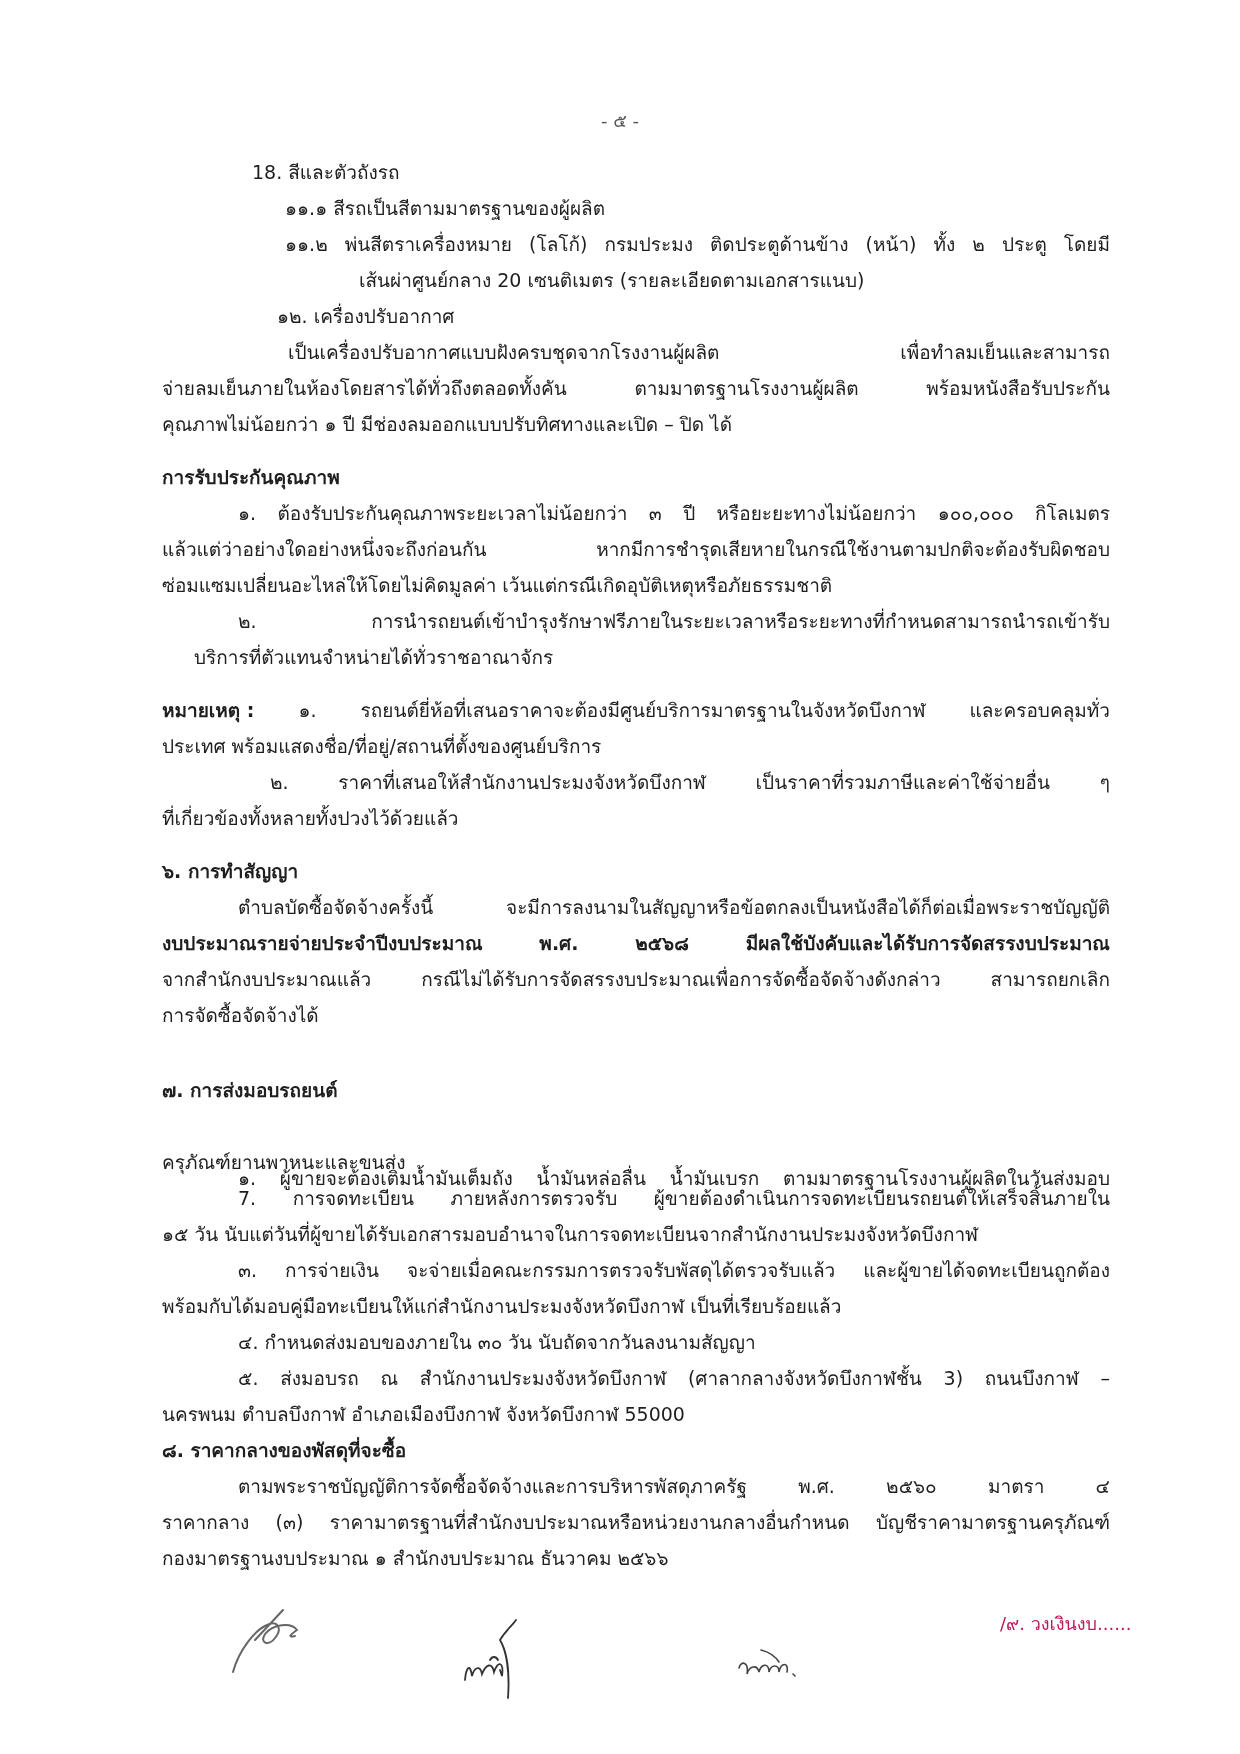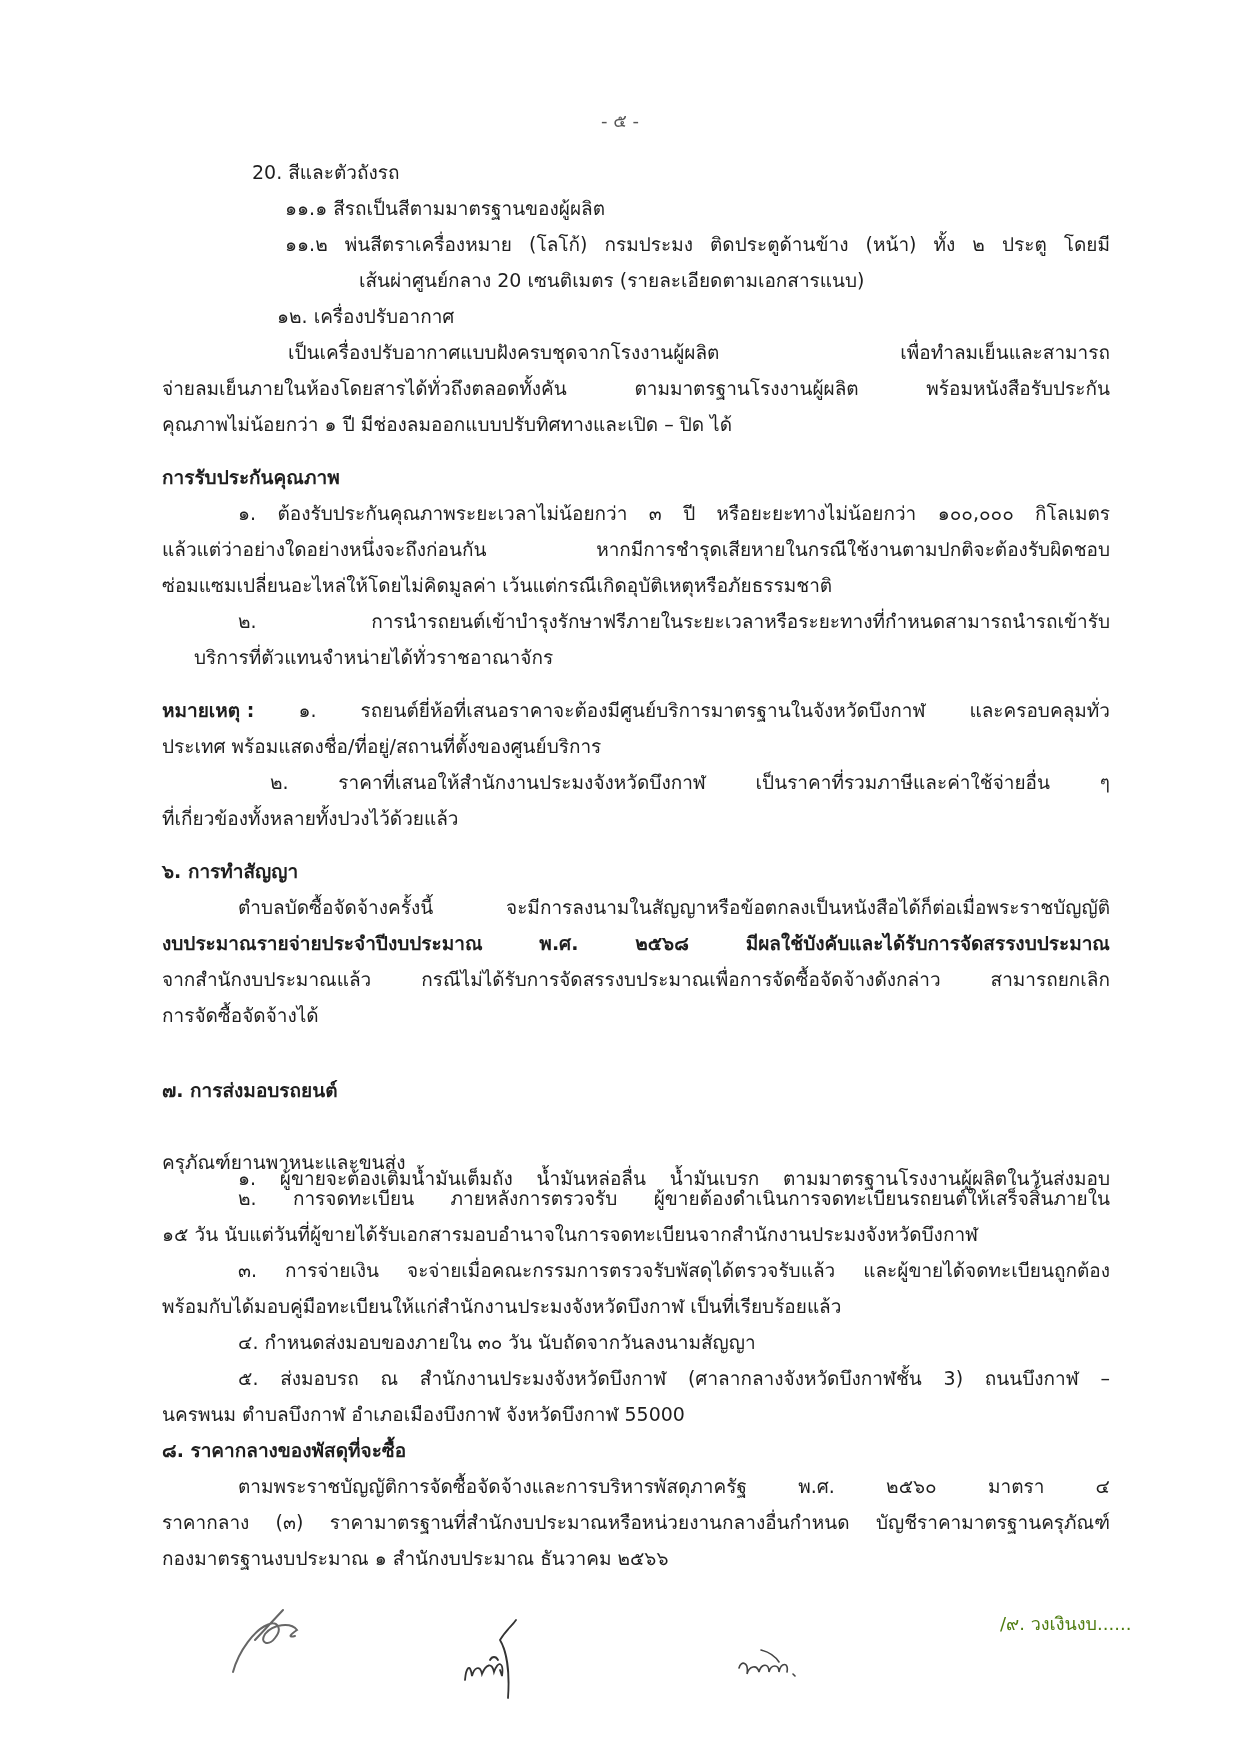--- a/index.html
+++ b/index.html
@@ -6,28 +6,28 @@
   body { width: 1240px; height: 1754px; position: relative; overflow: hidden;
          font-family: "DejaVu Sans", "Liberation Sans", sans-serif; color: #1e1e1e; }
   .page-number { position: absolute; top: 106px; left: 0; width: 1240px; text-align: center;
                  font-size: 18px; color: #555; }
   .line { position: absolute; font-size: 19px; line-height: 28px; white-space: nowrap; }
   .just { position: absolute; left: 162px; width: 948px; font-size: 19px; line-height: 28px;
           text-align: justify; text-align-last: justify; white-space: nowrap; }
   .bold { font-weight: bold; }
   .sig { position: absolute; }
   .sig svg { overflow: visible; }
-  .footer-next { position: absolute; left: 1000px; top: 1610px; font-size: 18px; line-height: 28px; color: #4d7c0f; }
+  .footer-next { position: absolute; left: 1000px; top: 1610px; font-size: 18px; line-height: 28px; color: #be185d; }
 </style>
 </head>
 <body>
 
 <div class="page-number">- ๕ -</div>
 
-<div class="line" style="left:252px; top:158px;">20. สีและตัวถังรถ</div>
+<div class="line" style="left:252px; top:158px;">18. สีและตัวถังรถ</div>
 <div class="line" style="left:285px; top:194px;text-align:center;">๑๑.๑ สีรถเป็นสีตามมาตรฐานของผู้ผลิต</div>
 <div class="line" style="left:285px; top:230px; width:825px; text-align:justify; text-align-last:justify;">๑๑.๒ พ่นสีตราเครื่องหมาย (โลโก้) กรมประมง ติดประตูด้านข้าง (หน้า) ทั้ง ๒ ประตู โดยมี</div>
 <div class="line" style="left:359px; top:266px;">เส้นผ่าศูนย์กลาง 20 เซนติเมตร (รายละเอียดตามเอกสารแนบ)</div>
 
 <div class="line" style="left:277px; top:302px;">๑๒. เครื่องปรับอากาศ</div>
 <div class="line" style="left:288px; top:338px; width:822px; text-align:justify; text-align-last:justify;">เป็นเครื่องปรับอากาศแบบฝังครบชุดจากโรงงานผู้ผลิต เพื่อทำลมเย็นและสามารถ</div>
 <div class="just" style="top:374px;">จ่ายลมเย็นภายในห้องโดยสารได้ทั่วถึงตลอดทั้งคัน ตามมาตรฐานโรงงานผู้ผลิต พร้อมหนังสือรับประกัน</div>
 <div class="line" style="left:162px; top:410px;">คุณภาพไม่น้อยกว่า ๑ ปี มีช่องลมออกแบบปรับทิศทางและเปิด – ปิด ได้</div>
 
 <div class="line bold" style="left:162px; top:463px;">การรับประกันคุณภาพ</div>
@@ -47,21 +47,21 @@
 
 <div class="line bold" style="left:162px; top:857px;">๖. การทำสัญญา</div>
 <div class="line" style="left:238px; top:893px; width:872px; text-align:justify; text-align-last:justify;">ตำบลบัดซื้อจัดจ้างครั้งนี้ จะมีการลงนามในสัญญาหรือข้อตกลงเป็นหนังสือได้ก็ต่อเมื่อพระราชบัญญัติ</div>
 <div class="just" style="top:929px;font-weight:bold;">งบประมาณรายจ่ายประจำปีงบประมาณ พ.ศ. ๒๕๖๘ มีผลใช้บังคับและได้รับการจัดสรรงบประมาณ</div>
 <div class="just" style="top:965px;">จากสำนักงบประมาณแล้ว กรณีไม่ได้รับการจัดสรรงบประมาณเพื่อการจัดซื้อจัดจ้างดังกล่าว  สามารถยกเลิก</div>
 <div class="line" style="left:162px; top:1001px;">การจัดซื้อจัดจ้างได้</div>
 
 <div class="line bold" style="left:162px; top:1076px;">๗. การส่งมอบรถยนต์</div>
 <div class="line" style="left:238px; top:1124px; width:872px; text-align:justify; text-align-last:justify;margin-top:40px;">๑. ผู้ขายจะต้องเติมน้ำมันเต็มถัง น้ำมันหล่อลื่น น้ำมันเบรก ตามมาตรฐานโรงงานผู้ผลิตในวันส่งมอบ</div>
 <div class="line" style="left:162px; top:1148px;">ครุภัณฑ์ยานพาหนะและขนส่ง</div>
-<div class="line" style="left:238px; top:1184px; width:872px; text-align:justify; text-align-last:justify;">๒. การจดทะเบียน ภายหลังการตรวจรับ ผู้ขายต้องดำเนินการจดทะเบียนรถยนต์ให้เสร็จสิ้นภายใน</div>
+<div class="line" style="left:238px; top:1184px; width:872px; text-align:justify; text-align-last:justify;">7. การจดทะเบียน ภายหลังการตรวจรับ ผู้ขายต้องดำเนินการจดทะเบียนรถยนต์ให้เสร็จสิ้นภายใน</div>
 <div class="line" style="left:162px; top:1220px;">๑๕ วัน นับแต่วันที่ผู้ขายได้รับเอกสารมอบอำนาจในการจดทะเบียนจากสำนักงานประมงจังหวัดบึงกาฬ</div>
 <div class="line" style="left:238px; top:1256px; width:872px; text-align:justify; text-align-last:justify;">๓. การจ่ายเงิน จะจ่ายเมื่อคณะกรรมการตรวจรับพัสดุได้ตรวจรับแล้ว และผู้ขายได้จดทะเบียนถูกต้อง</div>
 <div class="line" style="left:162px; top:1292px;">พร้อมกับได้มอบคู่มือทะเบียนให้แก่สำนักงานประมงจังหวัดบึงกาฬ เป็นที่เรียบร้อยแล้ว</div>
 <div class="line" style="left:238px; top:1328px;">๔. กำหนดส่งมอบของภายใน ๓๐ วัน นับถัดจากวันลงนามสัญญา</div>
 <div class="line" style="left:238px; top:1364px; width:872px; text-align:justify; text-align-last:justify;">๕. ส่งมอบรถ ณ สำนักงานประมงจังหวัดบึงกาฬ (ศาลากลางจังหวัดบึงกาฬชั้น 3) ถนนบึงกาฬ –</div>
 <div class="line" style="left:162px; top:1400px;">นครพนม ตำบลบึงกาฬ อำเภอเมืองบึงกาฬ จังหวัดบึงกาฬ 55000</div>
 
 <div class="line bold" style="left:162px; top:1436px;">๘. ราคากลางของพัสดุที่จะซื้อ</div>
 <div class="line" style="left:238px; top:1472px; width:872px; text-align:justify; text-align-last:justify;">ตามพระราชบัญญัติการจัดซื้อจัดจ้างและการบริหารพัสดุภาครัฐ พ.ศ. ๒๕๖๐ มาตรา ๔</div>
 <div class="just" style="top:1508px;">ราคากลาง (๓) ราคามาตรฐานที่สำนักงบประมาณหรือหน่วยงานกลางอื่นกำหนด บัญชีราคามาตรฐานครุภัณฑ์</div>

